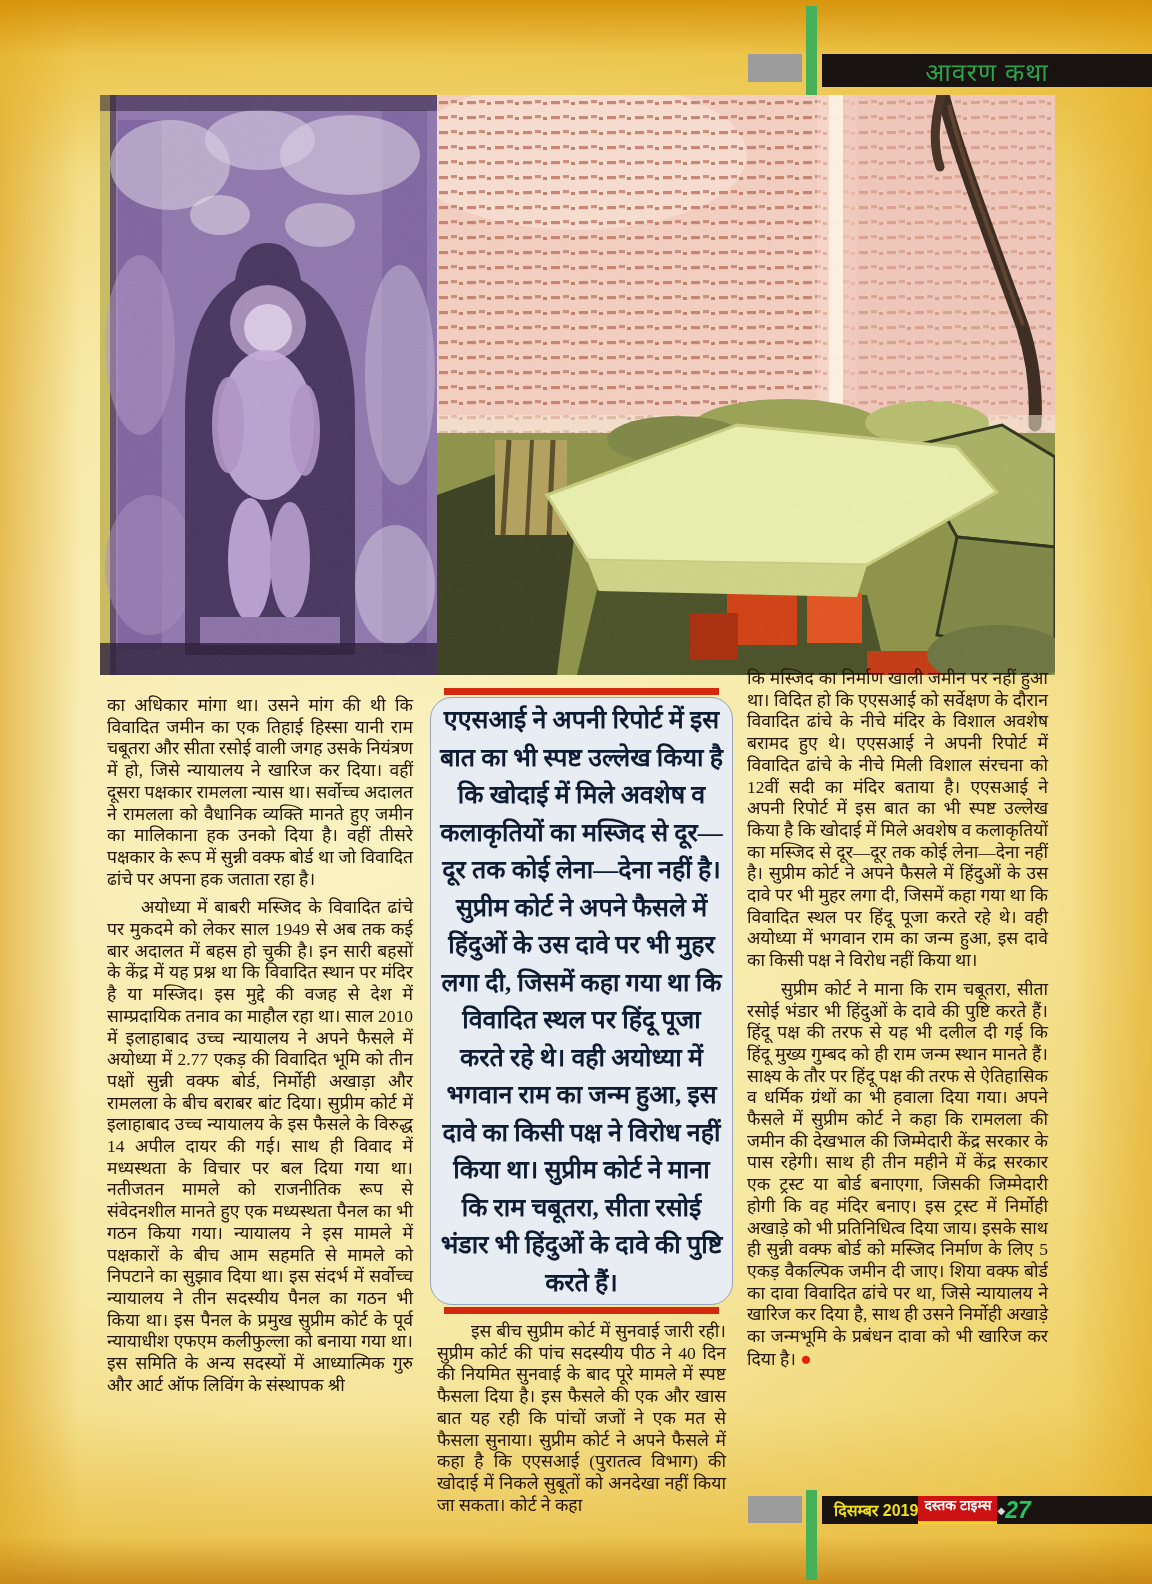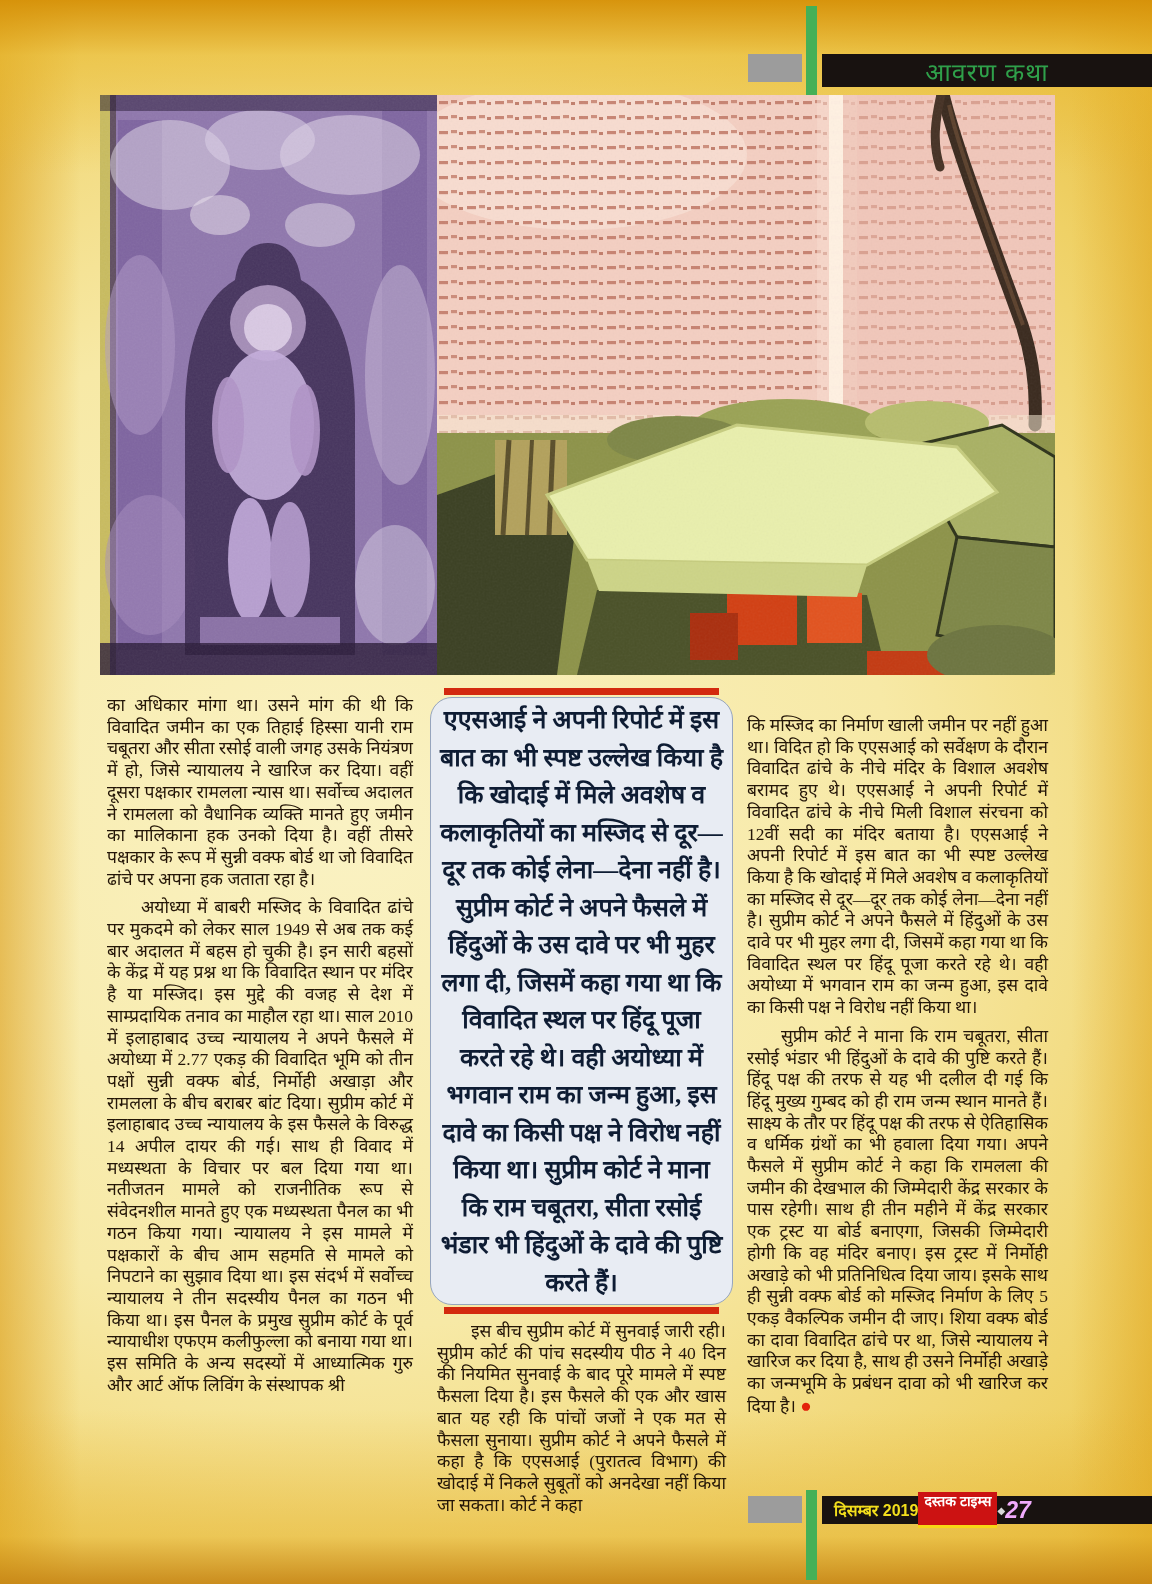--- a/index.html
+++ b/index.html
@@ -21,38 +21,38 @@
   
   .photo{position:absolute;display:block;}
   #photo-statue{left:100px;top:95px;width:337px;height:580px;}
   #photo-wall{left:437px;top:95px;width:618px;height:580px;}
   
   .col{position:absolute;color:#231507;font-size:17.5px;line-height:21.7px;text-align:justify;}
   .col p{margin:7px;}
   .ind{text-indent:34px;}
   #col1{left:100px;top:688px;width:320px;}
   #col2{left:430px;top:688px;width:303px;}
-  #col3{left:740px;top:708px;width:315px;}
+  #col3{left:740px;top:661px;width:315px;}
   
   .qbar{height:7px;background:#d3290e;margin:0 14px;}
   .qbox{margin-top:2px;margin-bottom:2px;background:#e8ecf3;border:1px solid #96a5bd;border-radius:22px;
     padding:3px 8px;font-size:25px;line-height:37.5px;text-align:center;color:#0e1c33;font-weight:600;}
   #col2 .after-box{margin-top:14px;}
   .end-dot{color:#e3220b;font-size:19px;}
   
   .ftr-gray{position:absolute;left:748px;top:1496px;width:54px;height:27px;background:#9c9c9c;}
   .ftr-green{position:absolute;left:806px;top:1490px;width:11px;height:90px;background:#45b057;}
   .ftr-black{position:absolute;left:822px;top:1496px;width:330px;height:28px;background:#181210;
     display:flex;align-items:center;padding-left:12px;box-sizing:border-box;
     font-family:"Liberation Sans","DejaVu Sans",sans-serif;}
   .ftr-date{color:#f3df1c;font-weight:bold;font-size:16px;}
-  .ftr-logo{background:#cc1212;color:#ffffff;font-weight:bold;font-size:14px;padding:1px 6px 16px 6px;
+  .ftr-logo{background:#cc1212;color:#ffffff;font-weight:bold;font-size:14px;padding:1px 6px 8px 6px;
     border-bottom:3px solid #f7d616;line-height:16px;}
   .ftr-sep{color:#d8d8d8;font-size:10px;}
-  .ftr-page{color:#f0abfc;font-weight:bold;font-size:23px;font-style:italic;}
+  .ftr-page{color:#22c55e;font-weight:bold;font-size:23px;font-style:italic;}
 </style>
 </head>
 <body>
 
 <div id="page">
 
   <div class="hdr-gray"></div>
   <div class="hdr-green"></div>
   <div class="hdr-black">
     <span class="hdr-title">आवरण कथा</span>

